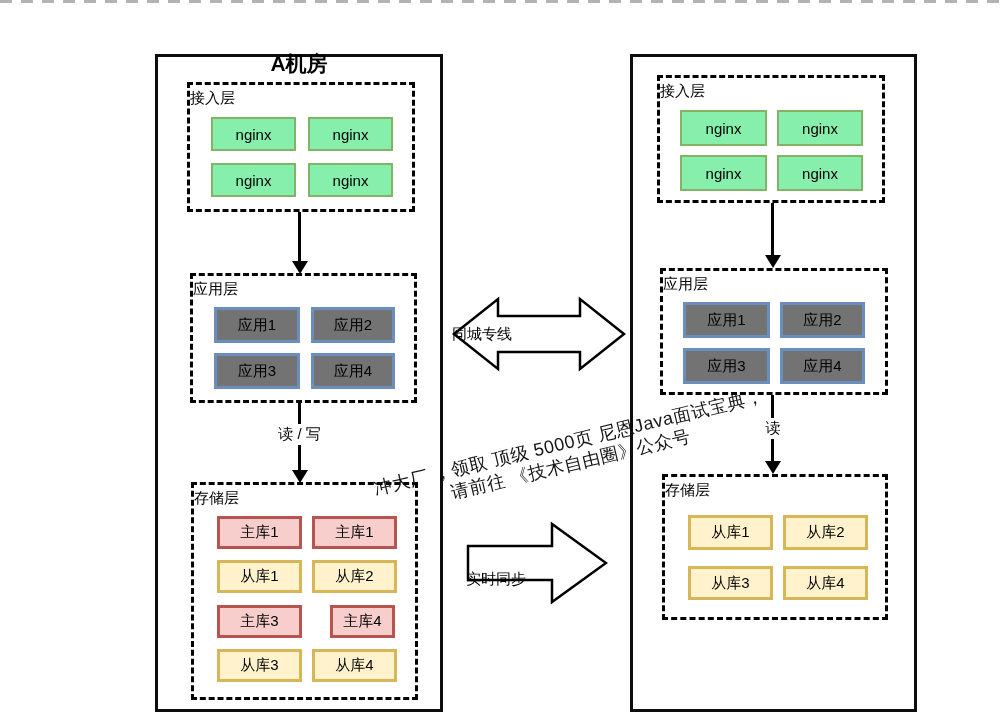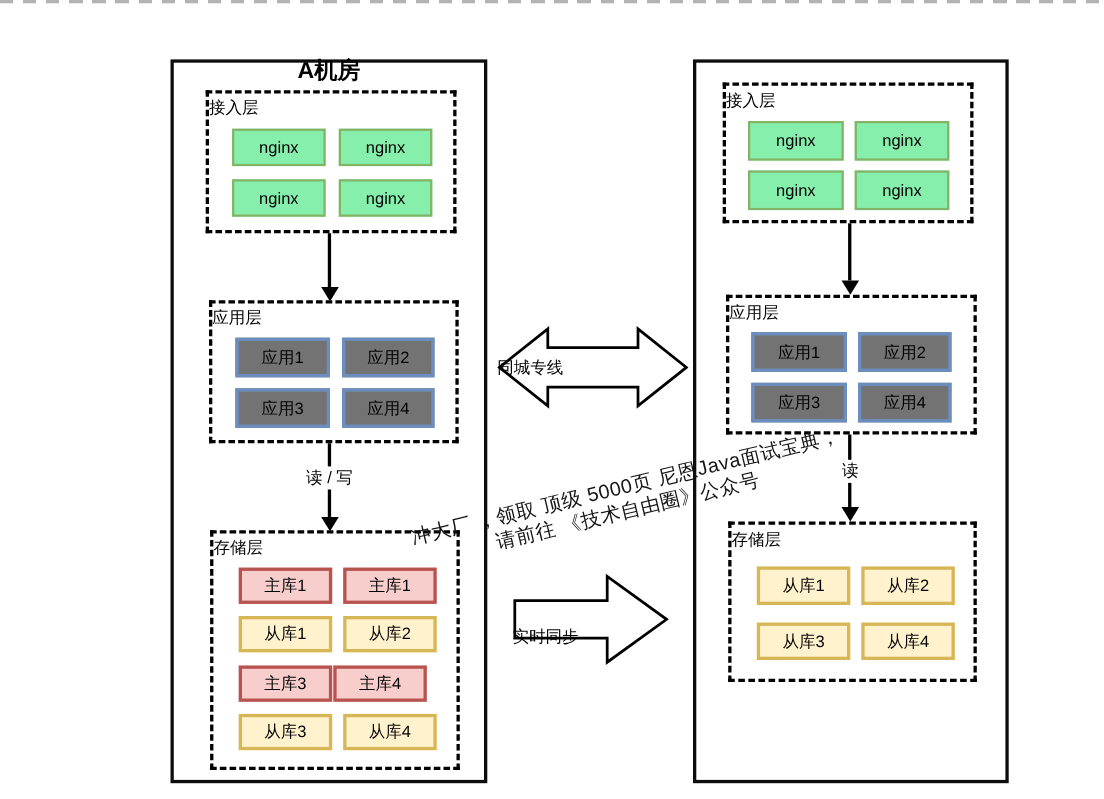--- a/index.html
+++ b/index.html
@@ -87,21 +87,21 @@
   <div class="arrow-label" style="left:262px;top:424px;width:75px;">读 / 写</div>
 
   <div class="dashed-box" style="left:191px;top:482px;width:227px;height:218px;">
     <span class="layer-title">存储层</span>
   </div>
   <div class="node red" style="left:217px;top:516px;width:85px;height:33px;">主库1</div>
   <div class="node red" style="left:312px;top:516px;width:85px;height:33px;">主库1</div>
   <div class="node yellow" style="left:217px;top:560px;width:85px;height:33px;">从库1</div>
   <div class="node yellow" style="left:312px;top:560px;width:85px;height:33px;">从库2</div>
   <div class="node red" style="left:217px;top:605px;width:85px;height:33px;">主库3</div>
-  <div class="node red" style="left:303px;top:605px;width:85px;height:33px;">主库4</div>
+  <div class="node red" style="left:330px;top:605px;width:65px;height:33px;">主库4</div>
   <div class="node yellow" style="left:217px;top:649px;width:85px;height:33px;">从库3</div>
   <div class="node yellow" style="left:312px;top:649px;width:85px;height:33px;">从库4</div>
 
   <div class="dc-box" style="left:630px;top:54px;width:287px;height:658px;"></div>
 
   <div class="dashed-box" style="left:657px;top:75px;width:228px;height:128px;">
     <span class="layer-title">接入层</span>
   </div>
   <div class="node green" style="left:680px;top:110px;width:87px;height:36px;">nginx</div>
   <div class="node green" style="left:777px;top:110px;width:86px;height:36px;">nginx</div>

